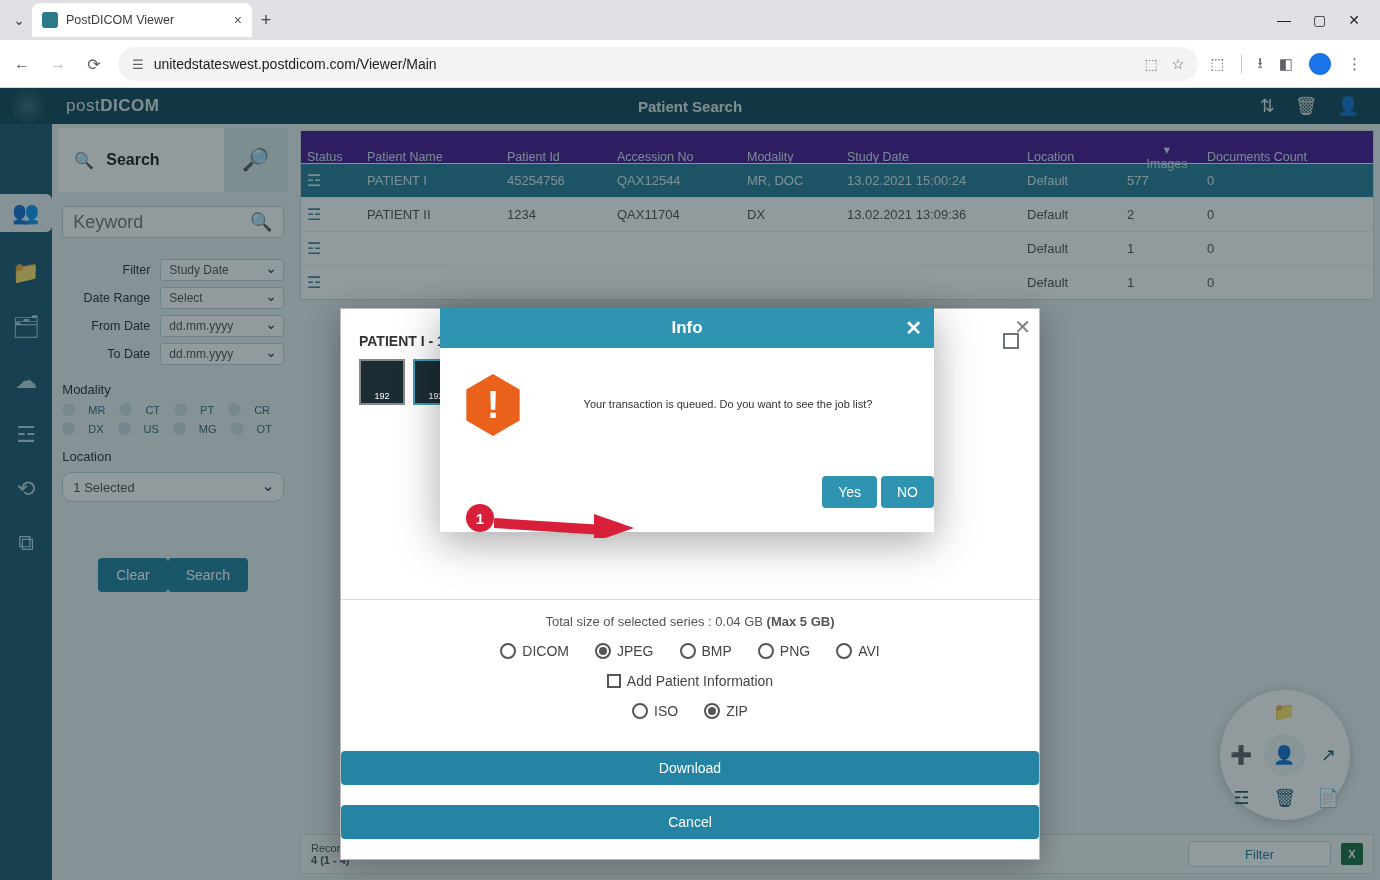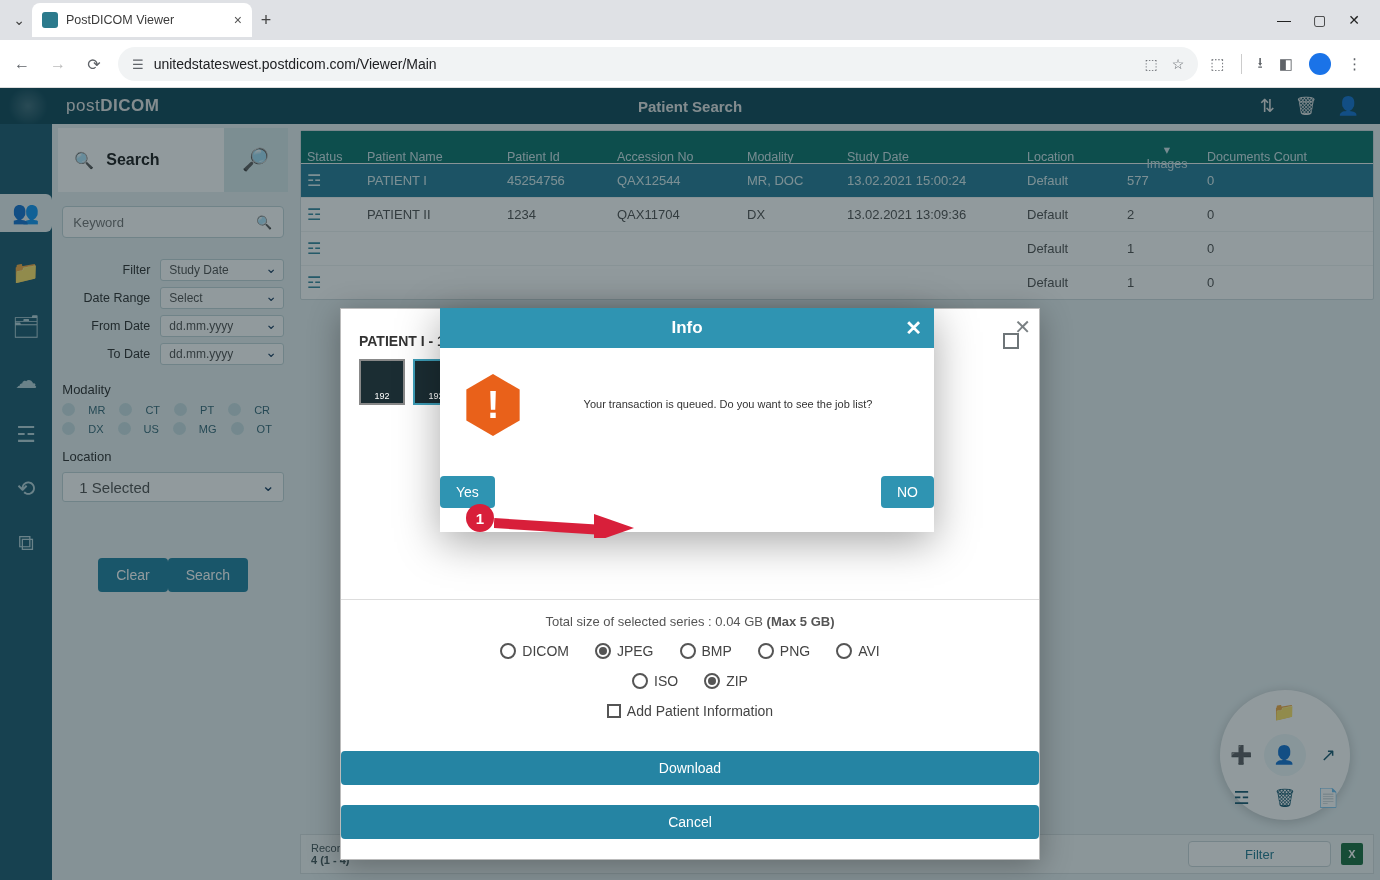--- a/index.html
+++ b/index.html
@@ -31,40 +31,40 @@
 .hdr-icons { margin-left: auto; display: flex; gap: 20px; padding-right: 20px; font-size: 18px; }
 
 
 .app-body { display: flex; height: 756px; }
 .rail { width: 56px; background: #215e73; display: flex; flex-direction: column; align-items: center; padding-top: 70px; gap: 28px; color: #b9d4db; font-size: 22px; }
 .rail .active { background: #e9f1f3; width: 100%; text-align: center; padding: 6px 0; color: #215e73; border-radius: 0 6px 6px 0; }
 .sidebar { width: 258px; background: #e9f1f3; padding: 4px 6px 0 6px; }
 .search-toggle { display: flex; margin-bottom: 14px; }
 .search-toggle .left { flex: 1; display: flex; align-items: center; gap: 12px; background: #fff; height: 64px; padding: 0 16px; font-size: 16px; font-weight: 600; color: #222; }
 .search-toggle .right { width: 64px; background: #d9e9ec; display: flex; align-items: center; justify-content: center; font-size: 22px; }
-.keyword { display: flex; align-items: center; background: #fff; border: 1px solid #c4d5d9; border-radius: 4px; height: 32px; padding: 0 10px; font-size: 13px; color: #777; margin: 0 4px 18px 4px; }
+.keyword { display: flex; align-items: center; background: #fff; border: 1px solid #c4d5d9; border-radius: 4px; height: 32px; padding: 0 10px; font-size: 18px; color: #777; margin: 0 4px 18px 4px; }
 .keyword .q { margin-left: auto; color: #888; }
 .filter-rows { padding: 0 4px; }
 .filter-row { display: flex; align-items: center; height: 28px; font-size: 12.5px; color: #333; }
 .filter-row label { width: 98px; text-align: right; padding-right: 10px; }
 .filter-row .sel { flex: 1; background: #fff; border: 1px solid #c4d5d9; border-radius: 3px; height: 22px; display: flex; align-items: center; padding: 0 8px; color: #555; font-size: 12px; position: relative; }
 .filter-row .sel::after { content: "⌄"; position: absolute; right: 6px; color: #246; font-size: 14px; top: 0; }
 .section-label { font-size: 13px; color: #333; margin: 14px 4px 6px 4px; }
 .chips { display: flex; flex-wrap: wrap; gap: 6px 14px; padding: 0 4px; font-size: 11px; color: #3b6b7a; }
 .chip { display: flex; align-items: center; gap: 13px; }
 .chip .dot { width: 13px; height: 13px; border-radius: 50%; background: #cadfe3; }
-.loc-sel { margin: 8px 4px 0 4px; background: #fff; border: 1px solid #c4d5d9; border-radius: 3px; height: 30px; display: flex; align-items: center; padding: 0 16px; font-size: 15px; color: #555; position: relative; }
+.loc-sel { margin: 8px 4px 0 4px; background: #fff; border: 1px solid #c4d5d9; border-radius: 10px; height: 30px; display: flex; align-items: center; padding: 0 10px; font-size: 13px; color: #555; position: relative; }
 .loc-sel::after { content: "⌄"; position: absolute; right: 8px; color: #246; font-size: 16px; top: 3px; }
 .btn-row { display: flex; justify-content: center; margin-top: 56px; }
 .btn { background: #2584a3; color: #fff; border: none; border-radius: 4px; height: 34px; padding: 0 18px; font-size: 14px; cursor: pointer; }
 
 
 .main { flex: 1; position: relative; padding: 6px 6px 0 6px; }
 .table { border: 1px solid #cfdbde; background: #fff; border-radius: 2px; }
-.thead { display: grid; grid-template-columns: 60px 140px 110px 130px 100px 180px 100px 80px 160px; background: #0f766e; color: #cfe4e9; font-size: 12.5px; height: 32px; align-items: center; padding: 11px 6px; }
+.thead { display: grid; grid-template-columns: 60px 140px 110px 130px 100px 180px 100px 80px 160px; background: #4c1d95; color: #cfe4e9; font-size: 12.5px; height: 32px; align-items: center; padding: 11px 6px; }
 .trow { display: grid; grid-template-columns: 60px 140px 110px 130px 100px 180px 100px 80px 160px; height: 34px; align-items: center; font-size: 13px; color: #555; padding: 0 6px; border-top: 1px solid #eef2f3; }
 .trow.selected { background: #2a7f99; color: #d9ecef; }
 .trow .ic { color: #3b8aa0; font-size: 16px; }
 .trow.selected .ic { color: #d9ecef; }
 
 .bottom-bar { position: absolute; left: 6px; right: 6px; bottom: 6px; height: 40px; background: #f5f7f7; border: 1px solid #d7dfe1; display: flex; align-items: center; padding: 0 10px; font-size: 13px; color: #4a5b5f; }
 .bottom-bar .rec { font-size: 11px; line-height: 1.1; }
 .bottom-bar .pager { position: absolute; left: 50%; transform: translateX(-50%); display: flex; gap: 8px; align-items: center; color: #2b7f96; font-weight: 500; }
 .bottom-bar .filter-btn { margin-left: auto; background: #fff; border: 1px solid #cdd8da; color: #2b7f96; height: 26px; border-radius: 4px; padding: 0 56px; font-size: 13px; }
 .excel-ic { width: 22px; height: 22px; background: #1f7244; border-radius: 2px; margin-left: 10px; display:flex; align-items:center; justify-content:center; color:#fff; font-size:11px; font-weight:700; }
@@ -91,21 +91,21 @@
 .md-actions { display: flex; gap: 20px; justify-content: center; padding: 18px 0 20px 0; flex-direction: column; }
 .md-actions button { background: #2584a3; color:#fff; border:none; border-radius:4px; height:34px; padding:0 20px; font-size:14px; }
 
 
 .info-dialog { position: absolute; left: 440px; top: 220px; width: 494px; background: #fff; box-shadow: 0 10px 40px rgba(0,0,0,.35); z-index: 50; }
 .info-dialog .title-bar { height: 40px; background: #2f94b2; color: #fff; display: flex; align-items: center; justify-content: center; font-size: 17px; font-weight: 600; position: relative; }
 .info-dialog .title-bar .x { position: absolute; right: 12px; font-size: 20px; cursor: pointer; }
 .info-body { padding: 26px 22px 10px 22px; display: flex; gap: 20px; align-items: center; }
 .info-badge { width: 62px; height: 62px; background: #e9611a; position: relative; clip-path: polygon(50% 0,93% 25%,93% 75%,50% 100%,7% 75%,7% 25%); display:flex;align-items:center;justify-content:center;color:#fff;font-size:38px;font-weight:700; }
 .info-msg { flex:1; text-align:center; font-size:11px; color:#333; line-height:1.4; }
-.info-actions { display:flex; gap:32px; justify-content:space-between; padding: 30px 0 24px 0; }
+.info-actions { display:flex; gap:4px; justify-content:flex-end; padding: 30px 0 24px 0; }
 .info-actions button { background:#2f94b2; color:#fff; border:none; border-radius:4px; height:32px; padding:0 16px; font-size:14px; cursor:pointer; }
 .annot-bubble { position:absolute; left:466px; top:416px; width:28px; height:28px; background:#d81f3a; border-radius:50%; color:#fff; font-weight:700; display:flex;align-items:center;justify-content:center; font-size:15px; z-index:60; }
 .annot-arrow { position:absolute; left:494px; top:420px; width:140px; height:30px; z-index:60; }
 .overlay-dim { position:absolute; inset:0; background:rgba(10,30,38,.45); }
 </style>
 </head>
 <body>
 
 <div class="browser-top">
   <div class="tab-row">
@@ -384,32 +384,32 @@
           <span class="radio"></span>
           <span>PNG</span>
         </span>
       <span class="opt">
           <span class="radio"></span>
           <span>AVI</span>
         </span>
     </div>
     <div class="opt-row">
       <span class="opt">
+          <span class="checkbox"></span>
+          <span>Add Patient Information</span>
+        </span>
+    </div>
+    <div class="opt-row">
+      <span class="opt">
           <span class="radio"></span>
           <span>ISO</span>
         </span>
       <span class="opt">
           <span class="radio checked"></span>
           <span>ZIP</span>
-        </span>
-    </div>
-    <div class="opt-row">
-      <span class="opt">
-          <span class="checkbox"></span>
-          <span>Add Patient Information</span>
         </span>
     </div>
     <div class="md-actions">
       <button>Download</button>
       <button>Cancel</button>
     </div>
   </div>
 
   <div class="info-dialog">
     <div class="title-bar">

